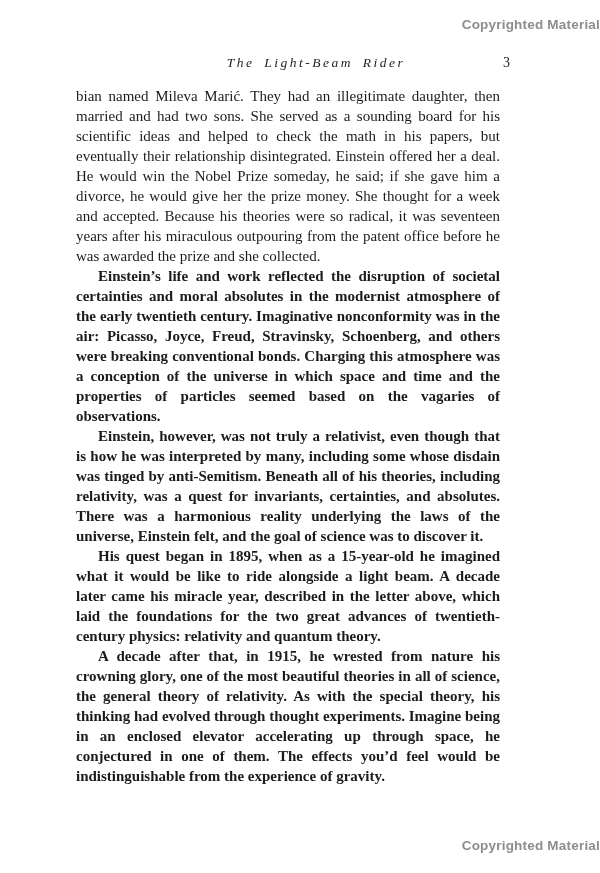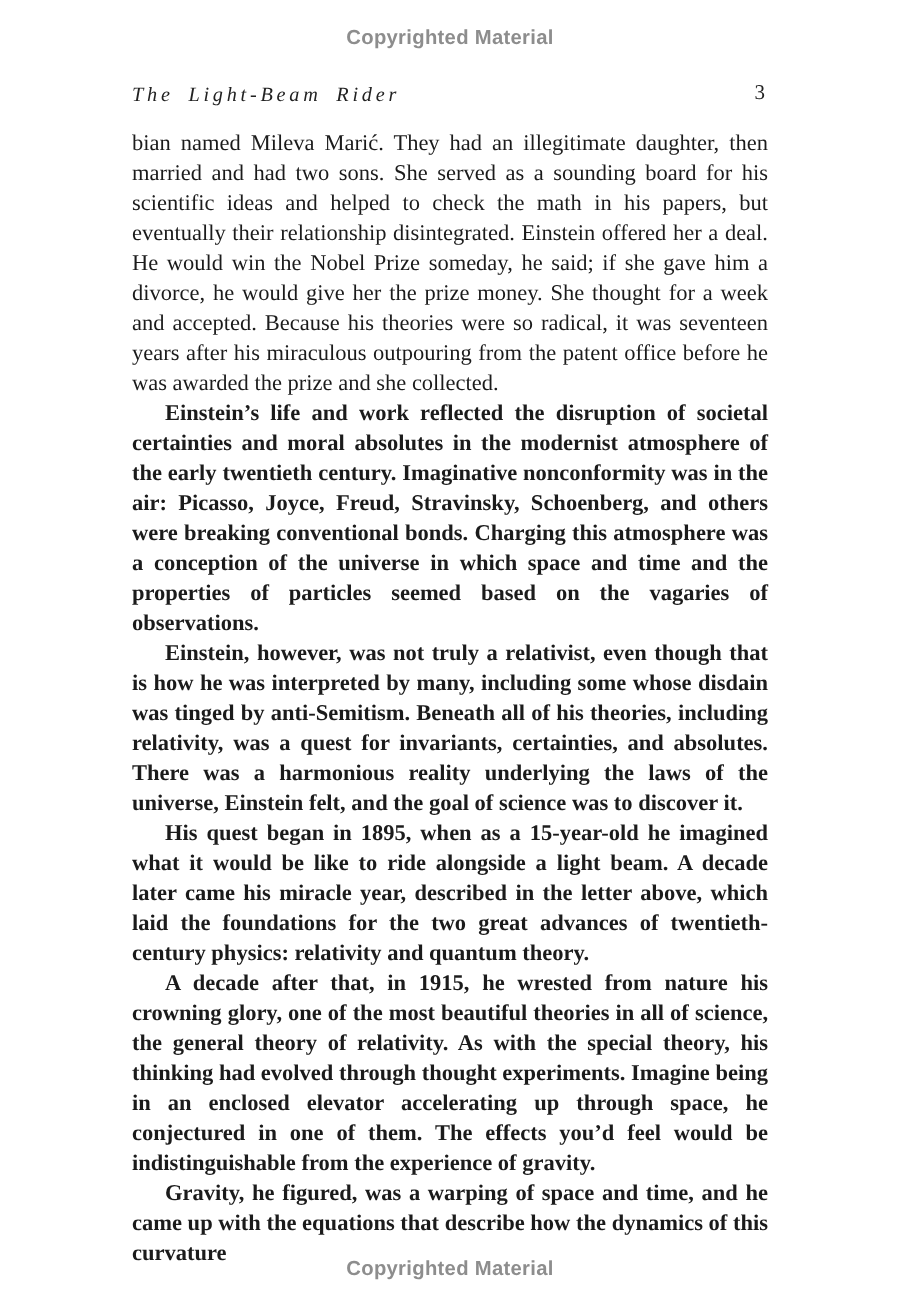--- a/index.html
+++ b/index.html
@@ -13,60 +13,61 @@
     height: 873px;
     background: #ffffff;
     overflow: hidden;
     font-family: "Liberation Serif", serif;
     color: #1a1a1a;
   }
   .notice {
     position: absolute;
     left: 0;
     width: 100%;
-    text-align: center;
+    text-align: right;
     font-family: "Liberation Sans", sans-serif;
     font-size: 13.5px;
     font-weight: 700;
     color: #8d8d8d;
     letter-spacing: 0.2px;
   }
   .notice-top { top: 17px; }
   .notice-bottom { top: 838px; }
 
   .running-header {
     position: absolute;
     top: 55px;
     left: 88px;
     width: 424px;
     height: 18px;
   }
   .chapter-title {
     position: absolute;
-    left: 0;
+    left: 16px;
     width: 100%;
+    text-align: center;
     font-style: italic;
     font-size: 13.5px;
     letter-spacing: 2.5px;
     word-spacing: 4px;
     color: #222222;
     font-family: Liberation Serif, serif;
   }
   .page-number {
     position: absolute;
     right: 2px;
     top: 0;
     font-size: 14px;
     color: #222222;
   }
 
   .page-body {
     position: absolute;
     top: 86px;
-    left: 88px;
+    left: 76px;
     width: 424px;
     font-size: 15px;
     line-height: 20px;
     text-align: justify;
     color: #1b1b1b;
   }
   .page-body p {
     margin: 0;
     padding: 0;
   }
@@ -86,18 +87,17 @@
     <div class="chapter-title">The Light-Beam Rider</div>
     <div class="page-number">3</div>
   </div>
 
   <div class="page-body">
     <p>bian named Mileva Marić. They had an illegitimate daughter, then married and had two sons. She served as a sounding board for his scientific ideas and helped to check the math in his papers, but eventually their relationship disintegrated. Einstein offered her a deal. He would win the Nobel Prize someday, he said; if she gave him a divorce, he would give her the prize money. She thought for a week and accepted. Because his theories were so radical, it was seventeen years after his miraculous outpouring from the patent office before he was awarded the prize and she collected.</p>
     <p class="indented">Einstein’s life and work reflected the disruption of societal certainties and moral absolutes in the modernist atmosphere of the early twentieth century. Imaginative nonconformity was in the air: Picasso, Joyce, Freud, Stravinsky, Schoenberg, and others were breaking conventional bonds. Charging this atmosphere was a conception of the universe in which space and time and the properties of particles seemed based on the vagaries of observations.</p>
     <p class="indented">Einstein, however, was not truly a relativist, even though that is how he was interpreted by many, including some whose disdain was tinged by anti-Semitism. Beneath all of his theories, including relativity, was a quest for invariants, certainties, and absolutes. There was a harmonious reality underlying the laws of the universe, Einstein felt, and the goal of science was to discover it.</p>
     <p class="indented">His quest began in 1895, when as a 15-year-old he imagined what it would be like to ride alongside a light beam. A decade later came his miracle year, described in the letter above, which laid the foundations for the two great advances of twentieth-century physics: relativity and quantum theory.</p>
     <p class="indented">A decade after that, in 1915, he wrested from nature his crowning glory, one of the most beautiful theories in all of science, the general theory of relativity. As with the special theory, his thinking had evolved through thought experiments. Imagine being in an enclosed elevator accelerating up through space, he conjectured in one of them. The effects you’d feel would be indistinguishable from the experience of gravity.</p>
-    <p class="indented">Gravity, he figured, was a warping of space and time, and he came up with the equations that describe how the dynamics of this curvature</p>
   </div>
 
   <div class="notice notice-bottom">Copyrighted Material</div>
 
 </div>
 
 </body></html>

